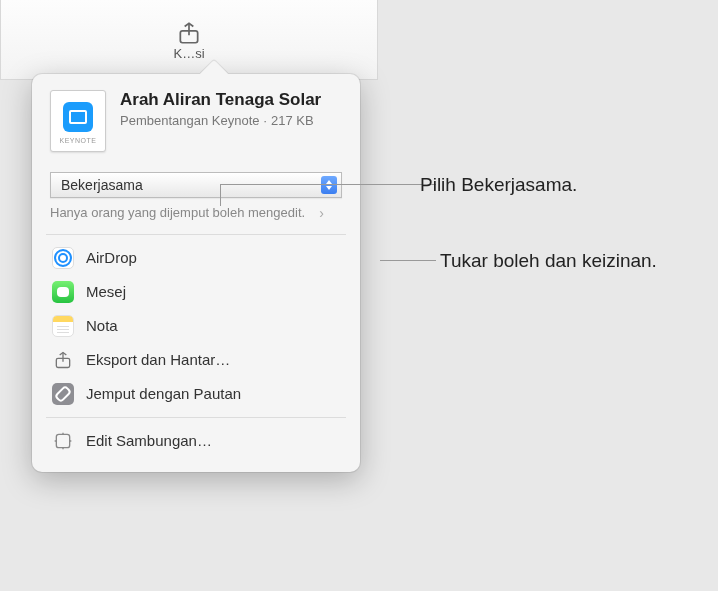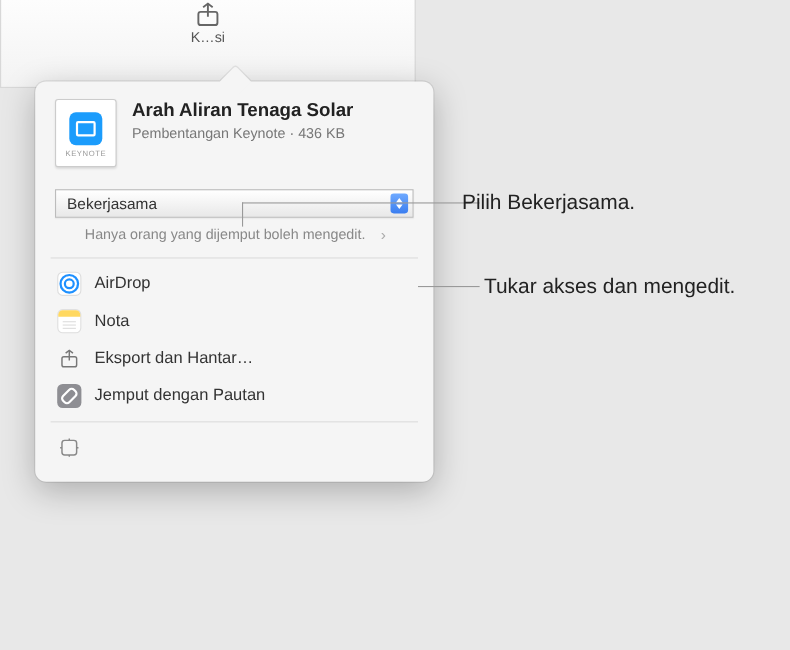--- a/index.html
+++ b/index.html
@@ -14,28 +14,29 @@
     .toolbar-bg {
       position: absolute;
       left: 0; right: 340px; top: 0;
       height: 80px;
       background: linear-gradient(#fdfdfd, #f3f3f3);
       border: 1px solid #d8d8d8;
       border-top: none;
       display: flex;
       justify-content: center;
       align-items: flex-start;
+      padding-top: 20px;
     }
     .toolbar-btn { display:flex; flex-direction:column; align-items:center; color:#555; font-size:13px;}
     .toolbar-btn svg { width:26px; height:26px; }
     .popover {
       position:absolute;
       left: 32px;
       top: 74px;
-      width: 362px;
+      width: 328px;
       background:#f5f5f5;
       border-radius:10px;
       box-shadow: 0 8px 30px rgba(0,0,0,0.25), 0 0 0 1px rgba(0,0,0,0.08);
       padding-bottom:8px;
     }
     .popover::before{
       content:"";
       position:absolute;
       top:-10px;
       left:172px;
@@ -87,21 +88,21 @@
       border-radius:3px;
       display:flex;flex-direction:column;align-items:center;justify-content:center;
     }
     .dropdown .stepper::before,.dropdown .stepper::after{
       content:"";border-left:3px solid transparent;border-right:3px solid transparent;
     }
     .dropdown .stepper::before{border-bottom:4px solid #fff;margin-bottom:1px;}
     .dropdown .stepper::after{border-top:4px solid #fff;margin-top:1px;}
     .perm-row{
       margin:4px 16px 12px 18px;
-      display:flex;align-items:center;justify-content:center;
+      display:flex;align-items:center;justify-content:flex-start;
       cursor:default;
     }
     .perm-text{font-size:13px;color:#888;line-height:1.35;padding-right:14px;}
     .chevron{color:#aaa;font-size:14px;}
     .divider{height:1px;background:#dcdcdc;margin:0 14px;}
     .share-list{padding:6px 0;}
     .share-item{
       display:flex;align-items:center;gap:12px;
       padding:6px 20px;
       font-size:15px;color:#333;
@@ -150,41 +151,45 @@
 <div class="popover">
 
   <div class="doc-header">
     <div class="file-icon">
       <div class="kn-badge"></div>
       <div class="kn-label">KEYNOTE</div>
     </div>
     <div class="doc-meta">
       <div class="doc-title">Arah Aliran Tenaga Solar</div>
       <div class="doc-sub">
-        <span>Pembentangan Keynote</span> · <span>436 KB</span>
+        <span>Pembentangan Keynote</span> · <span>217 KB</span>
       </div>
     </div>
   </div>
 
   <div class="dropdown">
     <span>Bekerjasama</span>
     <span class="stepper"></span>
   </div>
 
   <div class="perm-row">
     <div class="perm-text">Hanya orang yang dijemput boleh mengedit.</div>
     <div class="chevron">›</div>
   </div>
 
   <div class="divider"></div>
 
   <div class="share-list">
     <div class="share-item">
       <span class="app-icon ic-airdrop"></span>
       <span>AirDrop</span>
+    </div>
+    <div class="share-item">
+      <span class="app-icon ic-mesej"></span>
+      <span>Mesej</span>
     </div>
     <div class="share-item">
       <span class="app-icon ic-nota"></span>
       <span>Nota</span>
     </div>
     <div class="share-item">
       <span class="app-icon ic-export">
         <svg viewBox="0 0 24 24" fill="none" stroke="#777" stroke-width="1.6">
             <path d="M12 3v11"></path>
             <path d="M8 6l4-3 4 3"></path>
@@ -202,21 +207,22 @@
   <div class="divider"></div>
 
   <div class="share-list">
     <div class="share-item">
       <span class="app-icon ic-edit">
         <svg viewBox="0 0 24 24" fill="none" stroke="#888" stroke-width="1.6">
             <rect x="4" y="4" width="16" height="16" rx="3"></rect>
             <path d="M12 4v-2M12 22v-2M4 12h-2M22 12h-2"></path>
           </svg>
       </span>
+      <span>Edit Sambungan…</span>
     </div>
   </div>
 </div>
 
 <div class="line line-1"></div>
 <div class="callout callout-1">Pilih Bekerjasama.</div>
 
 <div class="line line-2"></div>
-<div class="callout callout-2">Tukar akses dan mengedit.</div>
+<div class="callout callout-2">Tukar boleh dan keizinan.</div>
 
 </body></html>

